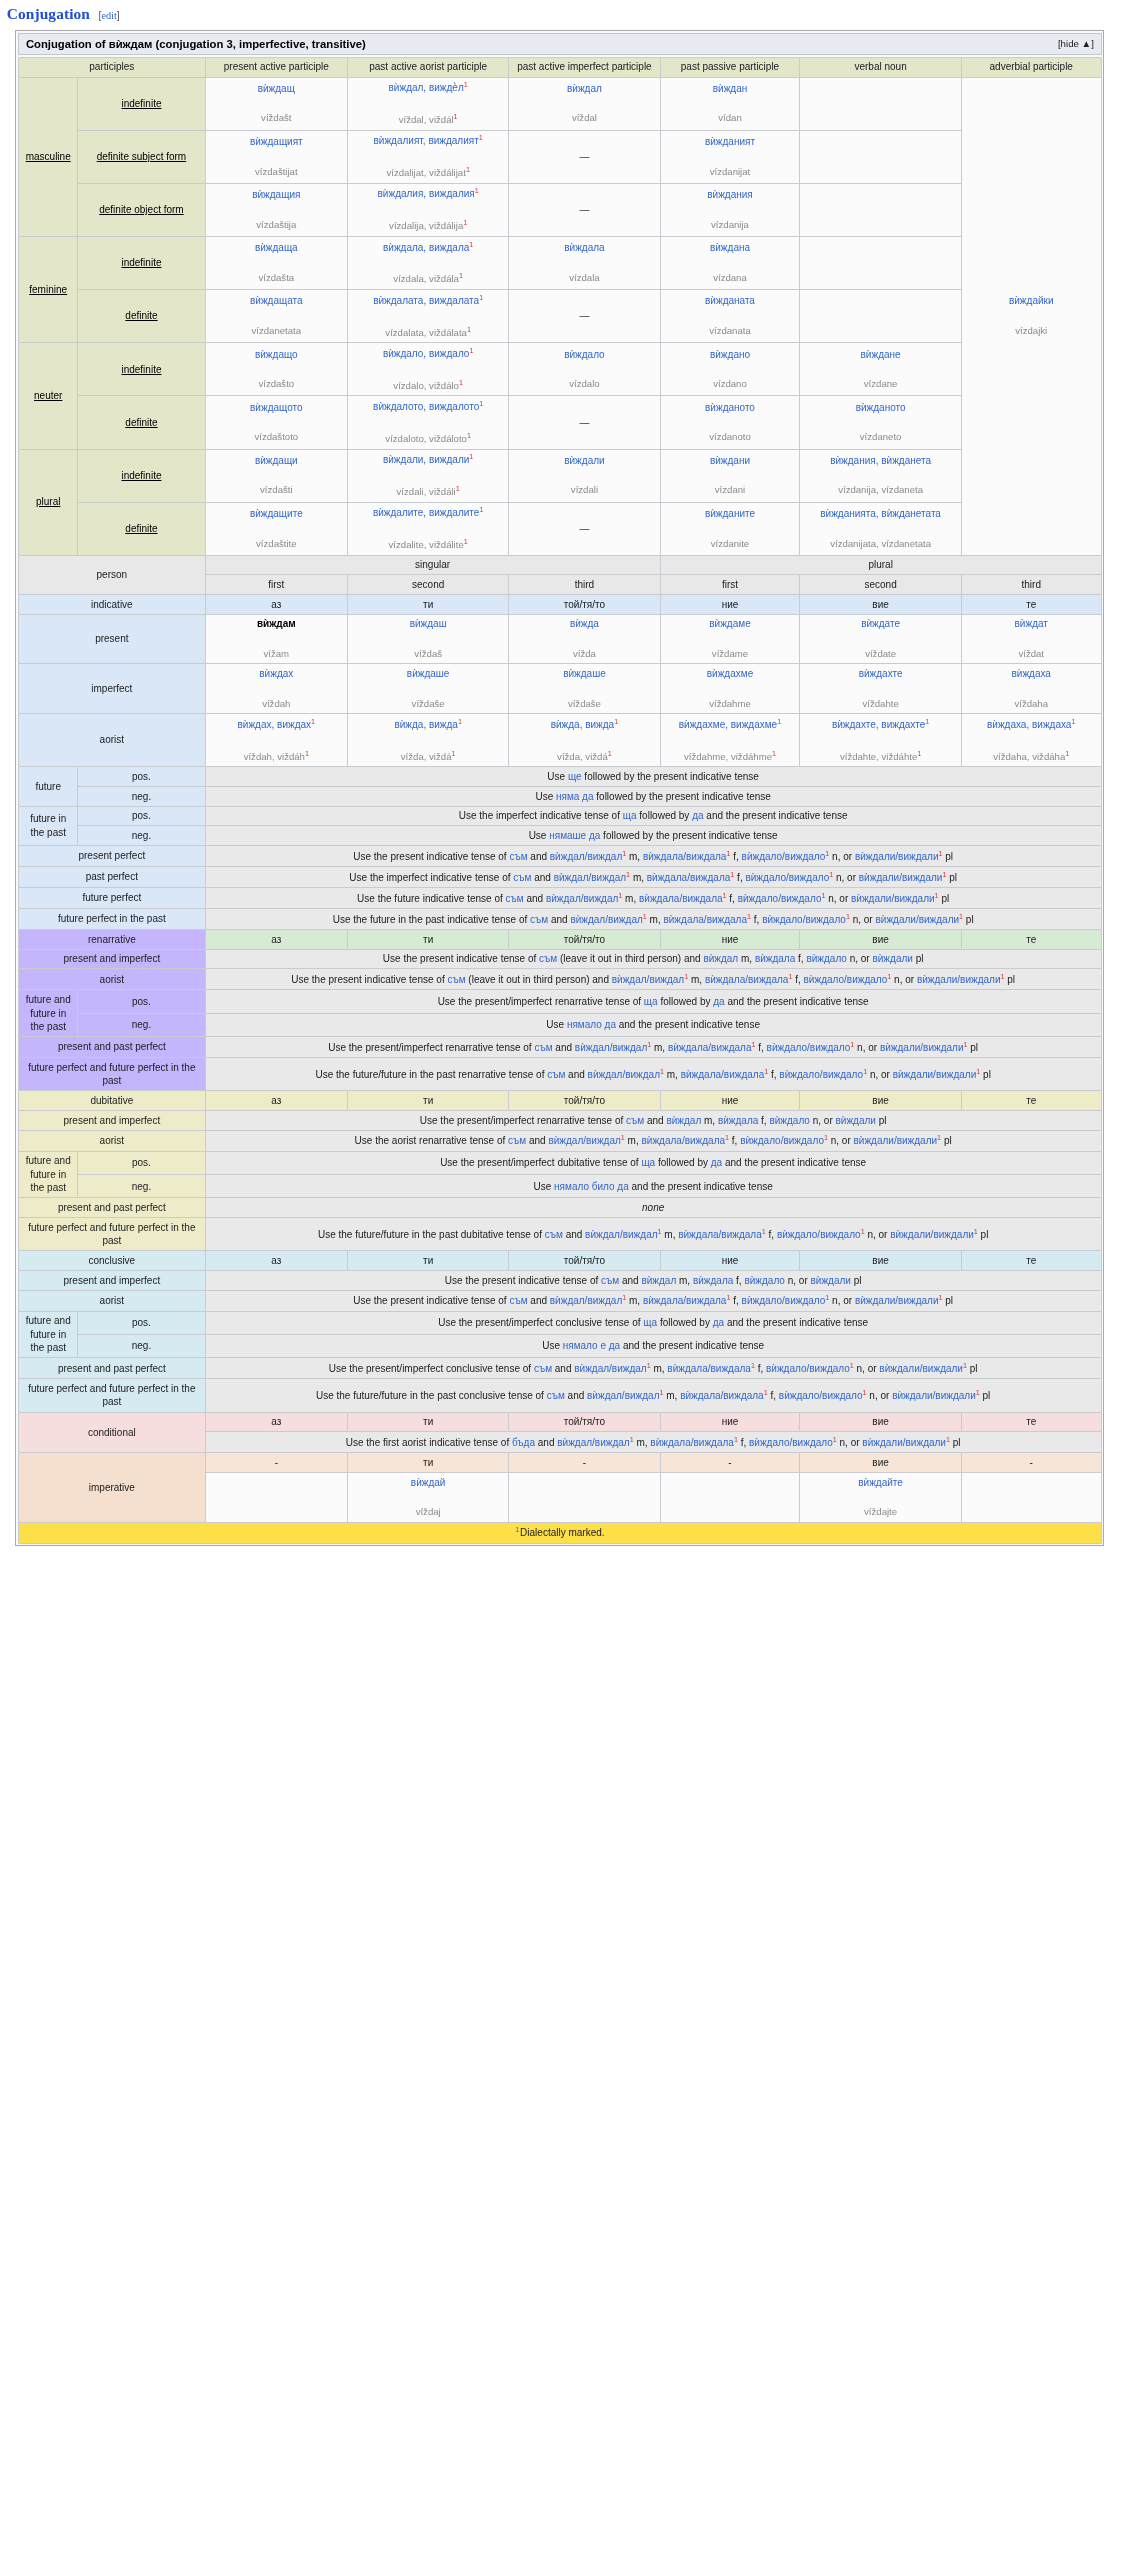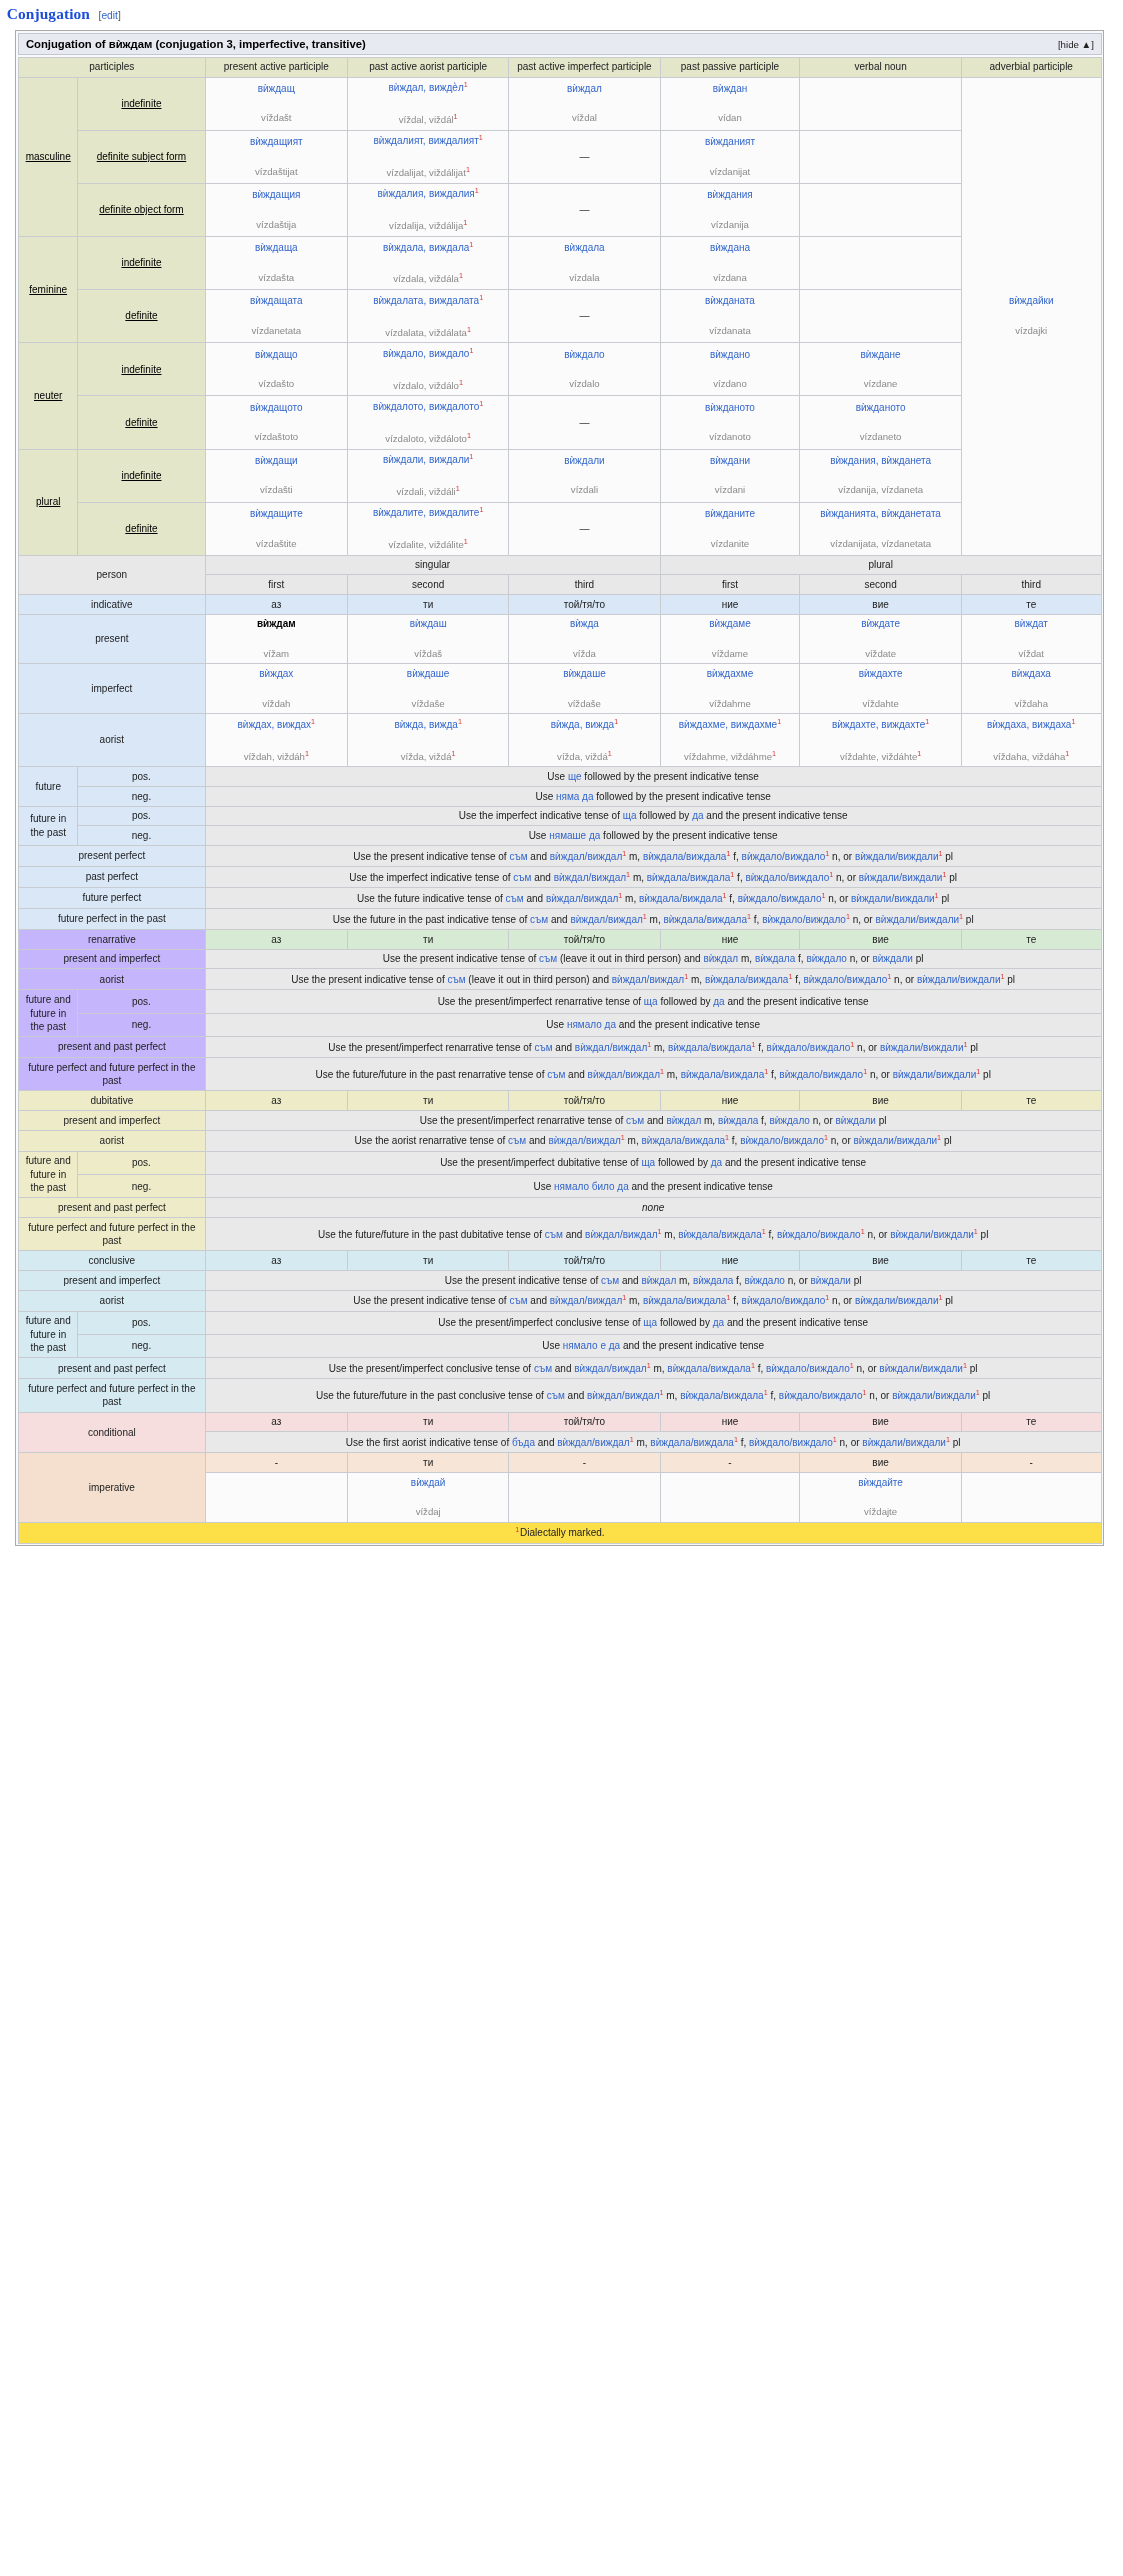--- a/index.html
+++ b/index.html
@@ -13,40 +13,40 @@
 
   
   .sect-head{display:flex;align-items:baseline;gap:8.5px;padding:5.1px 6.8px 1.7px 6.8px;}
   .sect-head h3{
     margin:0;font-size:15.4px;font-weight:bold;color:#1d4ed8;
     font-family:"Liberation Serif","DejaVu Serif",serif;
     letter-spacing:0.1px;
   }
   .edit-wrap{font-size:10.3px;color:#54595d;font-family:"Liberation Sans",sans-serif;}
   .edit-wrap .brk{color:#54595d;}
-  .edit-link{color:#3366cc;text-decoration:none;}
+  .edit-link{color:#3366cc;text-decoration:none;font-family:Liberation Serif, serif;}
 
   
   .conj-box{
     margin:5.1px 6.8px 8.5px 15.4px;
     border:0.9px solid #aaa;
     background:#f8f9fa;
     padding:1.7px;
     width:1089px;
     box-sizing:border-box;
   }
   .conj-title{
     background:#e8eaf2;
     border:0.9px solid #c3c7d1;
     padding:4.3px 6.8px;
     font-weight:bold;
     font-size:11.3px;
     display:flex;
     justify-content:space-between;
-    align-items:flex-end;
+    align-items:center;
     color:#000;
   }
   .conj-title .hide-toggle{font-weight:normal;font-size:9.7px;color:#202122;}
 
   table.conj{
     border-collapse:collapse;
     width:100%;
     margin-top:1.7px;
     table-layout:fixed;
   }

